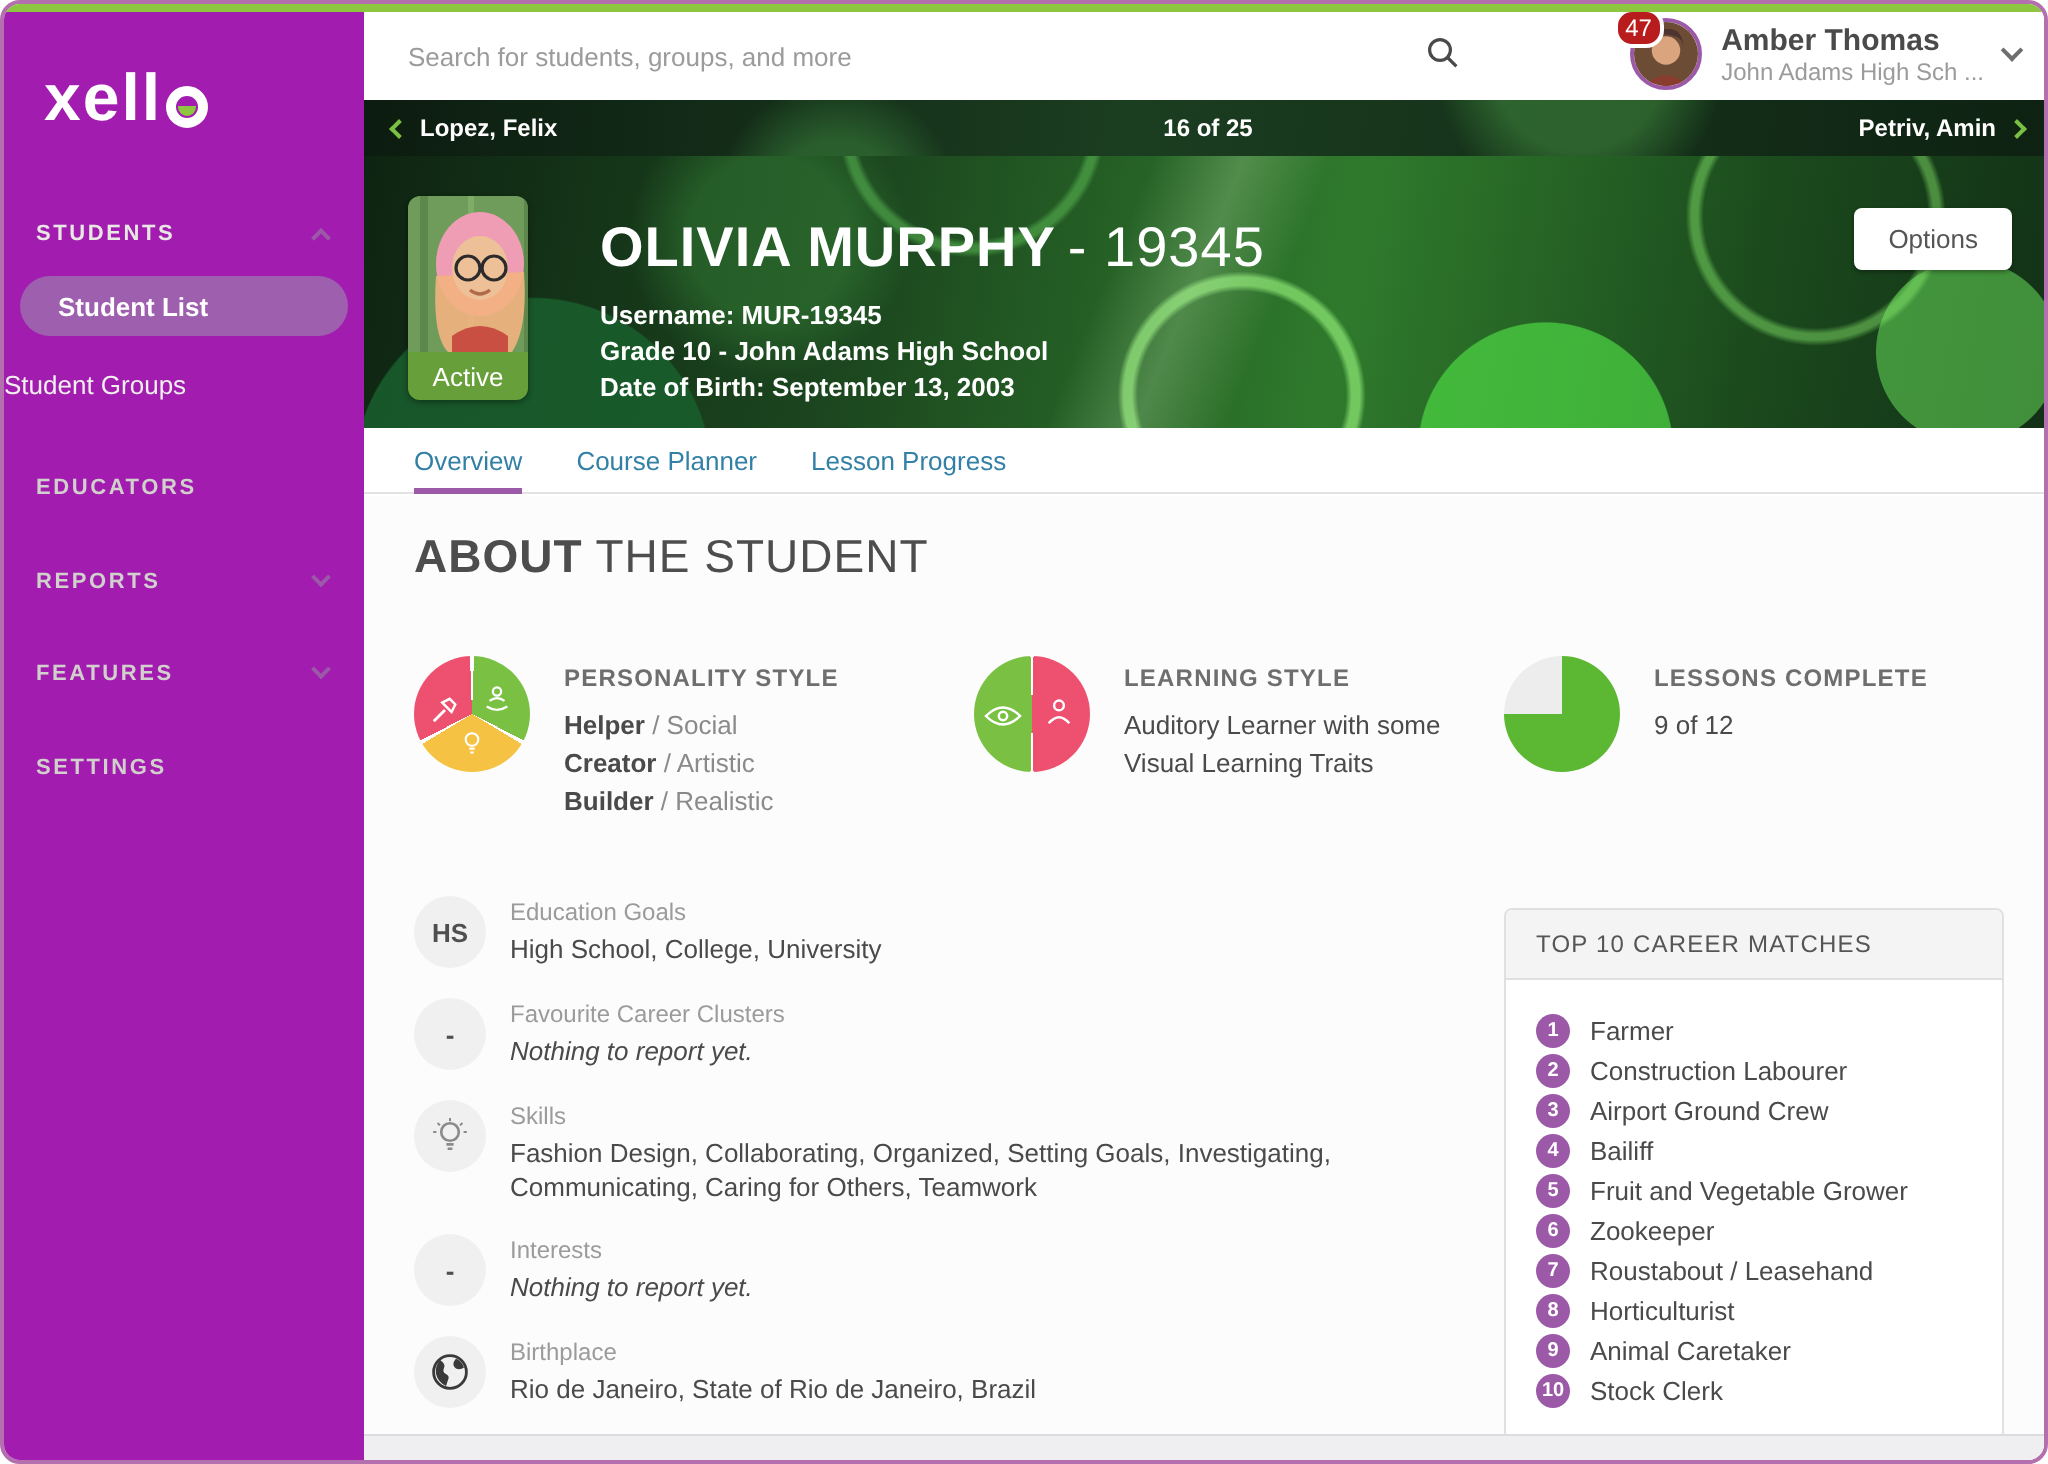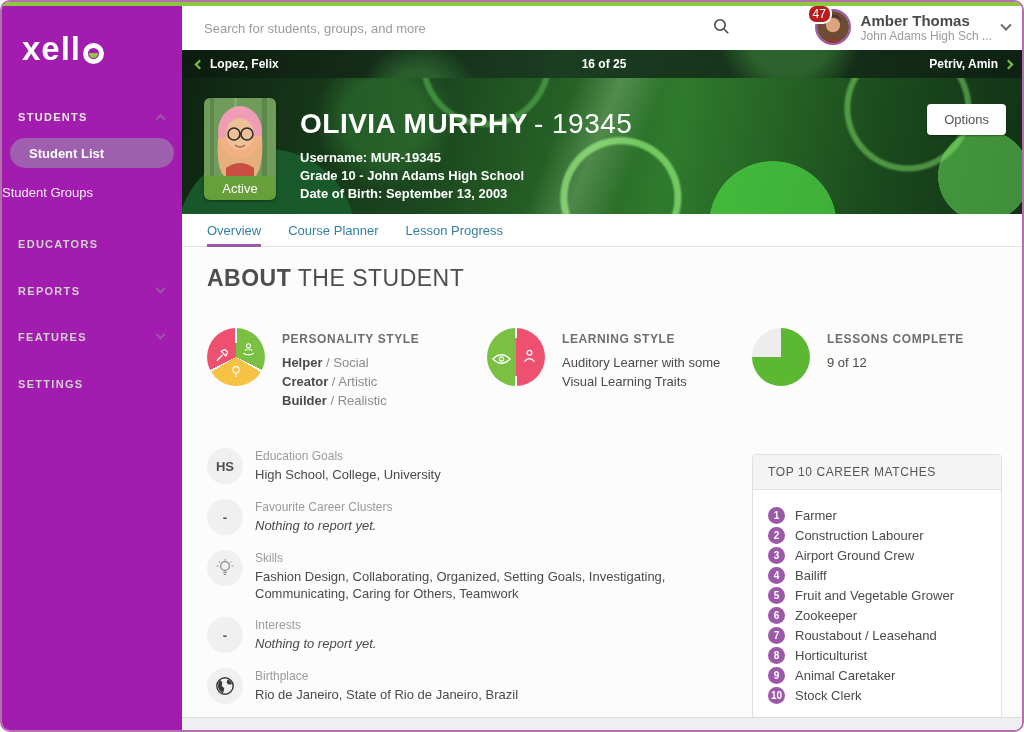--- a/index.html
+++ b/index.html
@@ -57,21 +57,21 @@
       linear-gradient(112deg, rgba(255,255,255,0) 44%, rgba(220,255,200,.22) 49%, rgba(255,255,255,0) 54%),
       radial-gradient(circle 64px at 70% 108%, rgba(80,225,70,.65) 0 99%, transparent 100%),
       radial-gradient(circle at 52% 88%, rgba(160,255,130,0) 52px, rgba(160,255,130,.6) 55px 59px, rgba(160,255,130,0) 62px),
       radial-gradient(circle at 86% 22%, rgba(140,240,110,0) 56px, rgba(140,240,110,.45) 59px 62px, rgba(140,240,110,0) 65px),
       radial-gradient(circle 46px at 95% 72%, rgba(110,235,95,.5) 0 99%, transparent 100%),
       radial-gradient(circle at 36% -12%, rgba(110,220,100,0) 58px, rgba(110,220,100,.4) 61px 64px, rgba(110,220,100,0) 67px),
       radial-gradient(circle 90px at 10% 118%, rgba(25,95,45,.85) 0 99%, transparent 100%),
       radial-gradient(circle at 24% 30%, rgba(70,170,70,.3) 0 40px, transparent 70px),
       linear-gradient(100deg, #0e2412 0%, #1c471f 30%, #2f7a2c 58%, #1b4a1d 82%, #123016 100%);
   }
-  .photo-card { position:absolute; left:22px; top:20px; width:72px; border-radius:6px; overflow:hidden; box-shadow:0 1px 3px rgba(0,0,0,.4); }
+  .photo-card { position:absolute; left:22px; top:20px; width:60px; border-radius:6px; overflow:hidden; box-shadow:0 1px 3px rgba(0,0,0,.4); }
   .photo-card svg { display:block; }
   .active-badge { height:24px; background:#67a03a; color:#fff; font-size:13px; display:flex; align-items:center; justify-content:center; }
   .hero-text { position:absolute; left:118px; top:14px; color:#fff;margin-top:16px; }
   .hero-name { font-size:28px; font-weight:bold; letter-spacing:.5px; }
   .hero-name .id-suffix { font-weight:normal; margin-left:6px; }
   .hero-sub { margin-top:9px; font-size:13px; font-weight:600; line-height:18px; }
   .options-btn { position:absolute; right:20px; top:26px; background:#fff; border:none; border-radius:4px; padding:8px 17px; font-size:13px; color:#555; font-family:"Liberation Sans",sans-serif; box-shadow:0 1px 2px rgba(0,0,0,.35); cursor:pointer; }
 
   
   .tabs { position:absolute; left:180px; top:212px; width:844px; height:33px; background:#fff; border-bottom:1px solid #e2e2e2; display:flex; align-items:stretch; padding-left:25px; gap:27px; z-index:10; }

